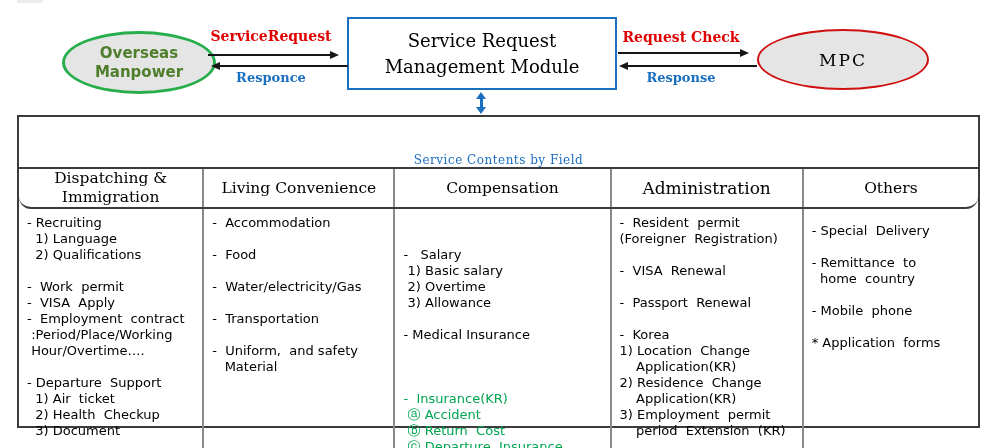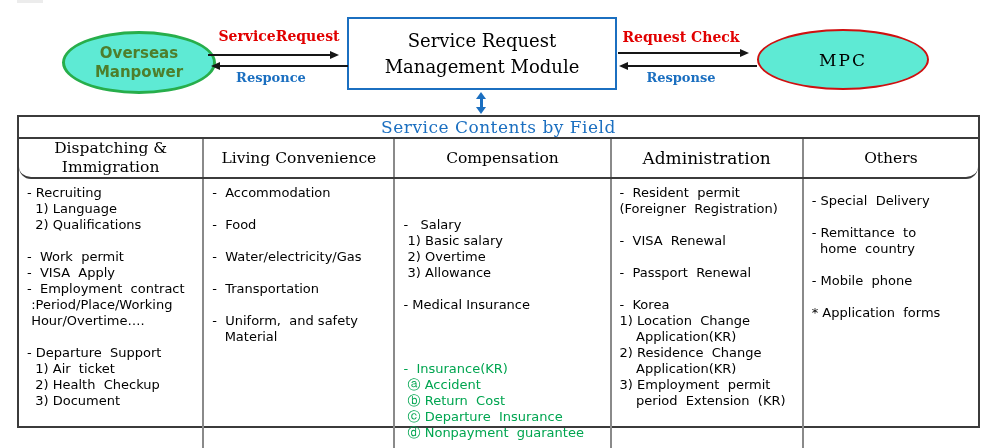--- a/index.html
+++ b/index.html
@@ -3,21 +3,21 @@
 <meta charset="utf-8">
 <style>
   html,body{margin:0;padding:0;background:#fff;}
   .stage{position:relative;width:1000px;height:448px;background:#fff;overflow:hidden;
          font-family:"DejaVu Sans",sans-serif;color:#000;}
 
   
   .artifact{position:absolute;left:17px;top:0;width:26px;height:3px;background:#ececec;}
 
   .ellipse{position:absolute;border-radius:50%;display:flex;align-items:center;justify-content:center;
-           text-align:center;background:#5eead4;}
+           text-align:center;background:#e5e5e5;}
   .ellipse-src{left:62px;top:31px;width:148px;height:57px;border:3px solid var(--c-green-border,#27AE4B);}
   .ellipse-src .lbl{font-weight:bold;font-size:15px;line-height:19px;color:var(--c-green-text,#4E7E2B);white-space:pre-line;}
   .ellipse-tgt{left:757px;top:29px;width:168px;height:57px;border:2.5px solid var(--c-dark-red,#CF1010);}
   .ellipse-tgt .lbl{font-family:"DejaVu Serif",serif;font-size:17px;letter-spacing:2px;color:#000;}
 
   .module{position:absolute;left:347px;top:17px;width:270px;height:73px;border:2px solid var(--c-blue,#1B6FC0);
           display:flex;align-items:center;justify-content:center;text-align:center;box-sizing:border-box;}
   .module .lbl{font-family:"DejaVu Serif",serif;font-size:18px;line-height:26px;white-space:pre-line;}
 
   .arr-line{position:absolute;height:2px;background:var(--c-line,#161616);}
@@ -34,22 +34,22 @@
   .v-arrow .bar{position:absolute;left:5.5px;top:4px;width:3px;height:14px;background:var(--c-blue,#1B6FC0);}
   .v-arrow .up{position:absolute;left:2px;top:0;width:0;height:0;border-left:5px solid transparent;
                border-right:5px solid transparent;border-bottom:7px solid var(--c-blue,#1B6FC0);}
   .v-arrow .dn{position:absolute;left:2px;bottom:0;width:0;height:0;border-left:5px solid transparent;
                border-right:5px solid transparent;border-top:7px solid var(--c-blue,#1B6FC0);}
 
   
   .svc-table{position:absolute;left:17px;top:115px;width:963px;height:313px;box-sizing:border-box;
              border:2px solid var(--c-border-outer,#3B3B3B);display:flex;flex-direction:column;background:#fff;}
   .t-title{height:26px;border-bottom:2px solid var(--c-border-outer,#3B3B3B);display:flex;align-items:center;
-           justify-content:center;font-family:"DejaVu Serif",serif;font-size:17px;letter-spacing:.5px;
-           color:var(--c-blue,#1B6FC0);}
+           justify-content:center;font-family:"DejaVu Serif",serif;font-size:12px;letter-spacing:.5px;
+           color:var(--c-blue,#1B6FC0);margin-top:36px;}
   .t-heads,.t-body{display:flex;flex-direction:row;border-radius:12px;}
   .t-heads{height:50px;border-bottom:2px solid var(--c-border-outer,#3B3B3B);}
   .t-body{flex:1;}
   .cell{box-sizing:border-box;border-right:2px solid var(--c-border-inner,#8A8A8A);}
   .cell:last-child{border-right:none;}
   .c0{width:186px;} .c1{width:192px;} .c2{width:217px;} .c3{width:193px;} .c4{width:175px;}
   .hcell{display:flex;align-items:center;justify-content:center;text-align:center;
          font-family:"DejaVu Serif",serif;font-size:15.5px;line-height:19px;white-space:pre-line;}
   .hcell.hdr-lg{font-size:17px;}
   .bcell{padding:6px 4px 0 8px;font-size:13px;line-height:16px;white-space:pre;}
@@ -80,21 +80,21 @@
   <div class="arr-line" style="left:208px;top:54px;width:124px;"></div>
   <div class="head-r" style="left:330px;top:51px;"></div>
   <div class="arr-line" style="left:220px;top:65px;width:128px;"></div>
   <div class="head-l" style="left:211px;top:62px;"></div>
 
   <div class="arr-line" style="left:618px;top:52px;width:124px;"></div>
   <div class="head-r" style="left:740px;top:49px;"></div>
   <div class="arr-line" style="left:628px;top:65px;width:129px;"></div>
   <div class="head-l" style="left:619px;top:62px;"></div>
 
-  <div class="flow-label lab-red" style="left:210px;top:28px;width:122px;margin-left:8px;">ServiceRequest</div>
+  <div class="flow-label lab-red" style="left:210px;top:28px;width:122px;">ServiceRequest</div>
   <div class="flow-label lab-blue" style="left:210px;top:70px;width:122px;">Responce</div>
   <div class="flow-label lab-red" style="left:622px;top:29px;width:118px;">Request Check</div>
   <div class="flow-label lab-blue" style="left:624px;top:70px;width:114px;">Response</div>
 
   <div class="v-arrow">
     <div class="up"></div>
     <div class="bar"></div>
     <div class="dn"></div>
   </div>
 

